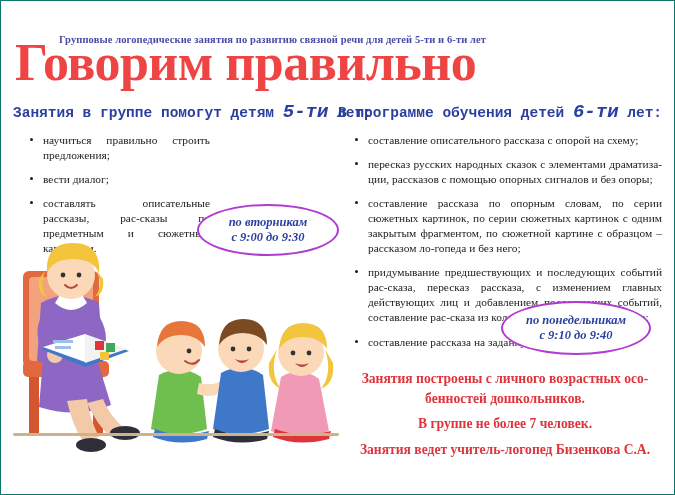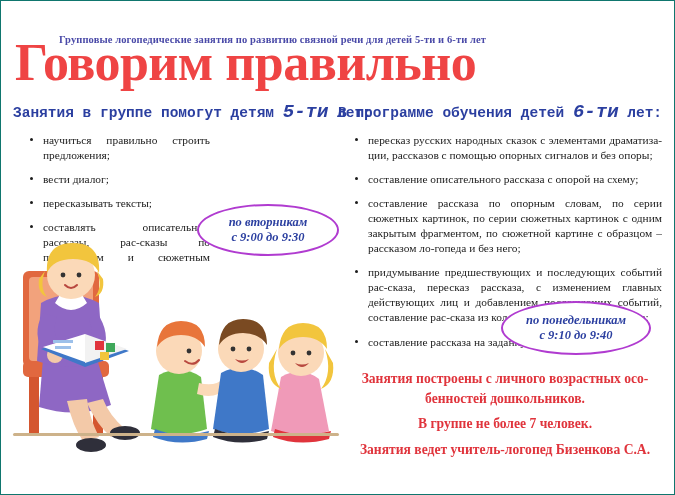--- a/index.html
+++ b/index.html
@@ -117,31 +117,30 @@
   <div class="subtitle">Групповые логопедические занятия по развитию связной речи для детей 5-ти и 6-ти лет</div>
   <div class="maintitle">Говорим правильно</div>
 
   <div class="col-head left-head">
     <span>Занятия в группе помогут детям </span><span class="big">5-ти</span><span> лет:</span>
   </div>
 
   <ul class="bullets left-list">
     <li>научиться правильно строить предложения;</li>
     <li>вести диалог;</li>
-    <li>пересказывать тексты;</li>
     <li>составлять описательные рассказы, рас-сказы по предметным и сюжетным картинкам.</li>
   </ul>
 
   <div class="col-head right-head">
     <span>В программе обучения детей </span><span class="big">6-ти</span><span> лет:</span>
   </div>
 
   <ul class="bullets right-list">
+    <li>составление описательного рассказа с опорой на схему;</li>
     <li>пересказ русских народных сказок с элементами драматиза-ции, рассказов с помощью опорных сигналов и без опоры;</li>
-    <li>составление описательного рассказа с опорой на схему;</li>
     <li>составление рассказа по опорным словам, по серии сюжетных картинок, по серии сюжетных картинок с одним закрытым фрагментом, по сюжетной картине с образцом – рассказом ло-гопеда и без него;</li>
     <li>придумывание предшествующих и последующих событий рас-сказа, пересказ рассказа, с изменением главных действующих лиц и добавлением  последующих событий, составление рас-сказа из коллективного и личного опыта;</li>
     <li>составление рассказа на заданную тему.</li>
   </ul>
 
   <div class="bubble bubble-tue">
     <div class="l1">по вторникам</div>
     <div class="l2">с 9:00 до 9:30</div>
   </div>
 

